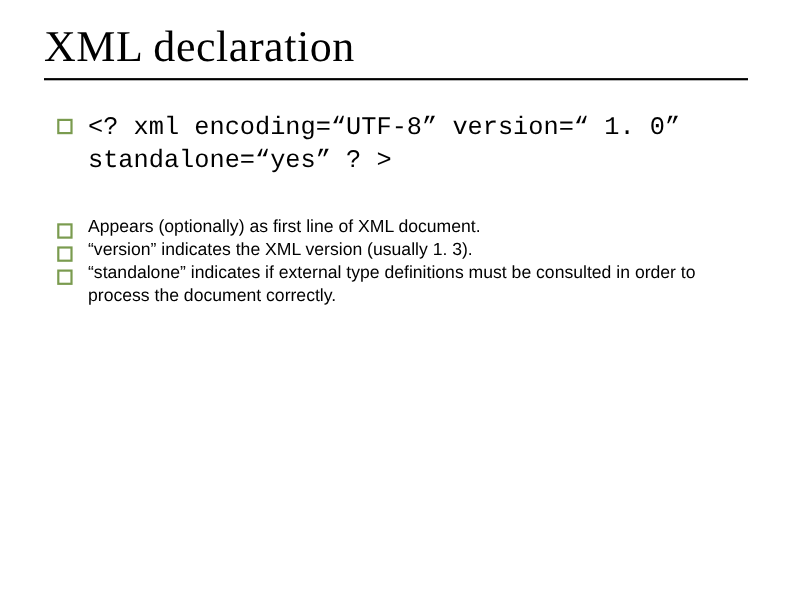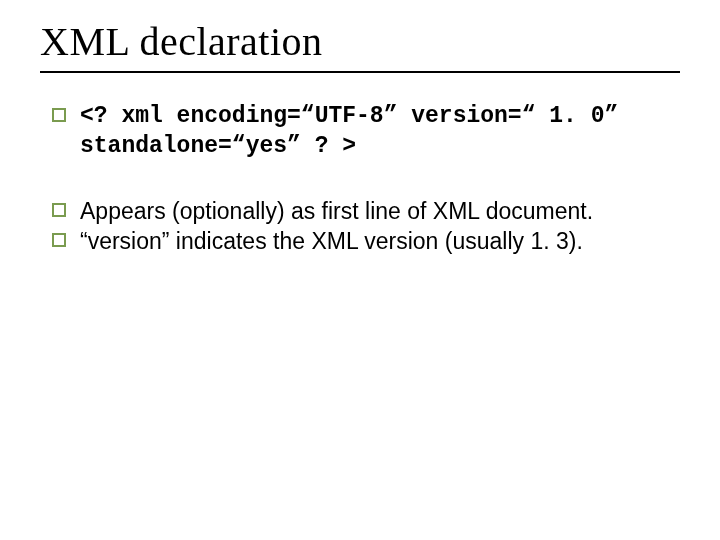--- a/index.html
+++ b/index.html
@@ -36,35 +36,34 @@
   .blocks {
     margin-left: 12px;
   }
   .bullet-row {
     display: flex;
     align-items: flex-start;
     margin-bottom: 0px;
   }
   .bullet-row.first {
     margin-bottom: 34px;
-    font-weight: bold;
   }
   .bullet-icon {
     flex: 0 0 14px;
     width: 14px;
     height: 14px;
     margin-top: 7px;
     margin-right: 14px;
     box-sizing: border-box;
     border: 2px solid #7a9b4f;
     background: transparent;
   }
   .bullet-text {
     flex: 1;
-    font-size: 23px;
+    font-size: 16px;
     line-height: 1.32;
     color: #000;
   }
   .code {
     font-family: "Courier New", Courier, monospace;
     font-size: 23px;
     line-height: 1.32;
     letter-spacing: 0px;
   }
 </style>
@@ -86,15 +85,19 @@
       <div class="bullet-icon"></div>
       <div class="bullet-text">Appears (optionally) as first line of XML document.</div>
     </div>
 
 
     <div class="bullet-row">
       <div class="bullet-icon"></div>
       <div class="bullet-text">“version” indicates the XML version (usually 1. 3).</div>
     </div>
 
+    <div class="bullet-row">
+      <div class="bullet-icon"></div>
+      <div class="bullet-text">“standalone” indicates if external type definitions must be consulted in order to process the document correctly.</div>
+    </div>
 
   </div>
 </div>
 
 </body></html>

